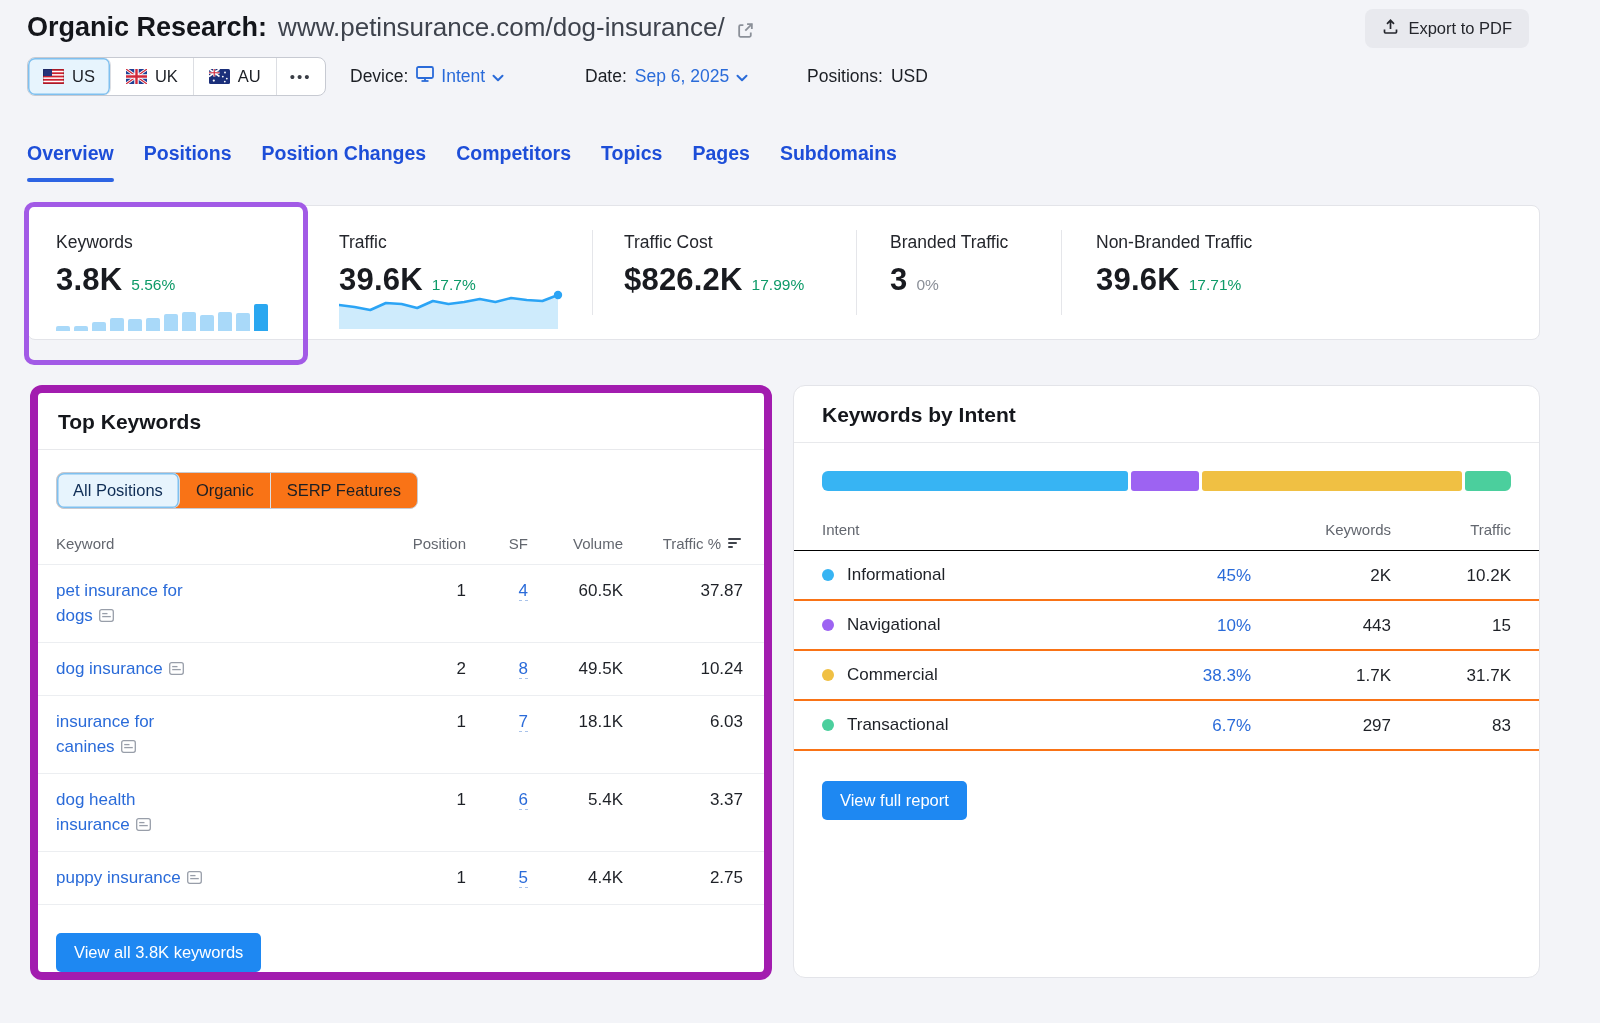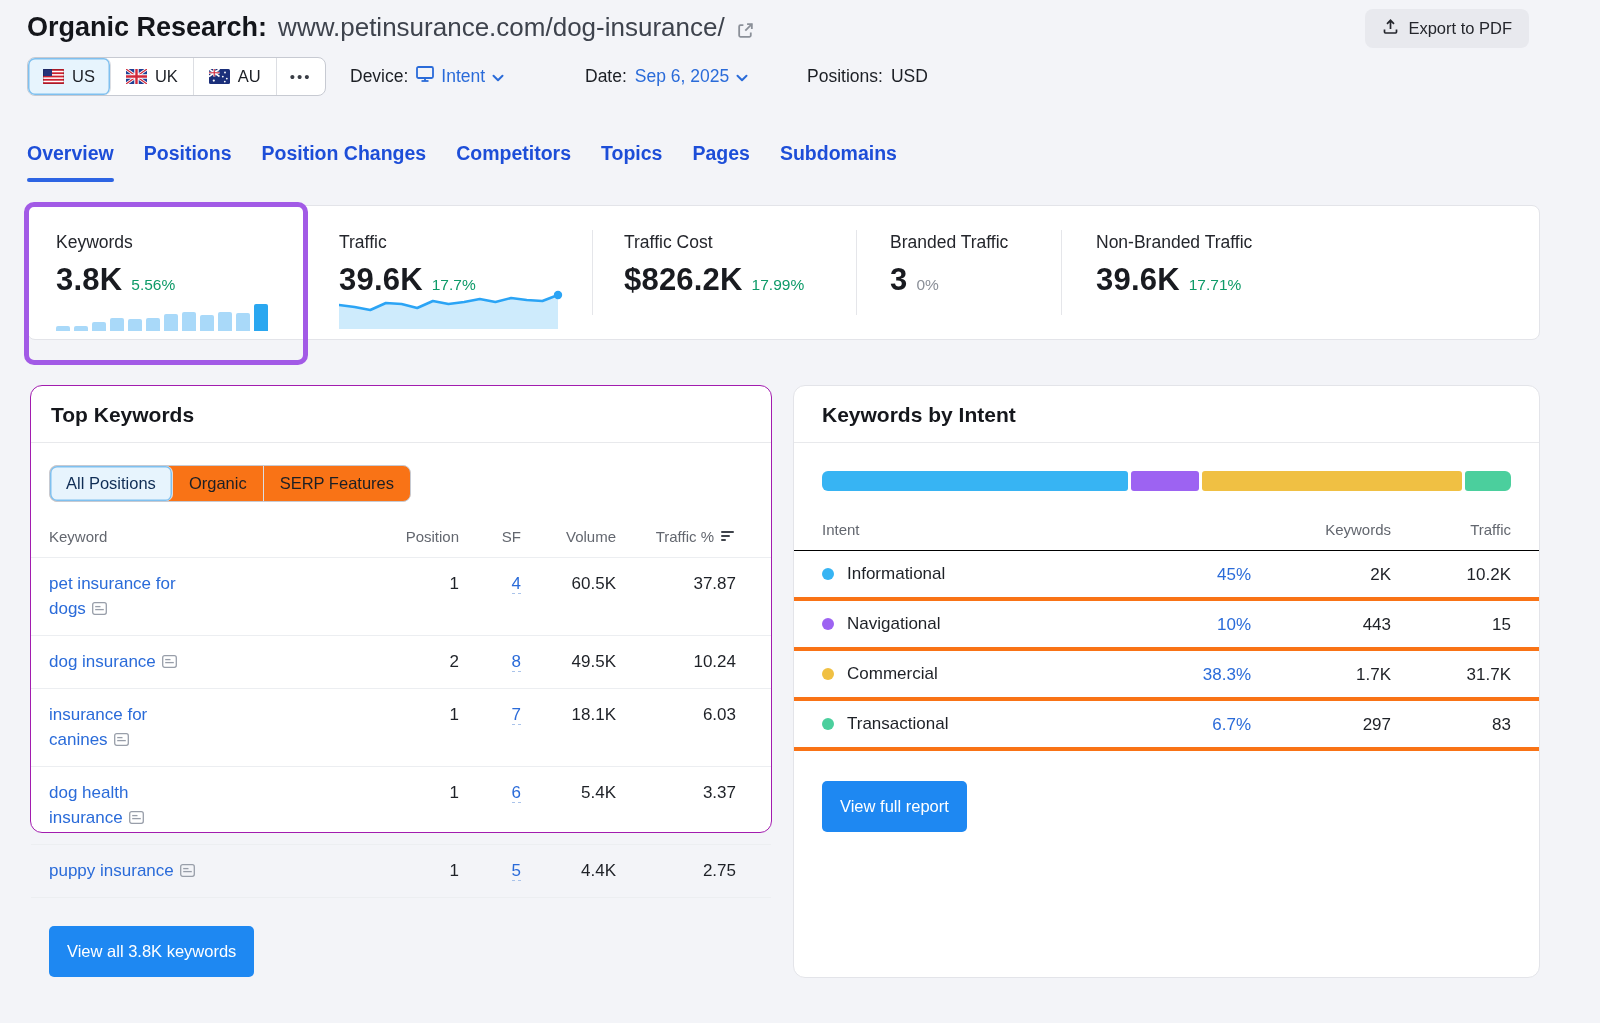--- a/index.html
+++ b/index.html
@@ -47,55 +47,55 @@
   .mini-bars { position:absolute; left:28px; bottom:8px; display:flex; align-items:flex-end; gap:4px; height:30px; }
   .mini-bars .bar { width:14px; background:#a9d9f9; border-radius:2px 2px 0 0; }
   .mini-bars .bar.last { background:#2aa7f0; }
   .mini-line { position:absolute; left:311px; bottom:6px; }
 
   
   .annotate-1 { position:absolute; left:24px; top:202px; width:284px; height:163px;
     border:5px solid #a25ae6; border-radius:10px; pointer-events:none; z-index:3; }
 
   
-  .tk-panel { position:absolute; left:30px; top:385px; width:742px; height:448px; background:#fff;
-    border:1px solid #a21caf; border-radius:12px; }
+  .tk-panel { position:absolute; left:30px; top:385px; width:742px; height:595px; background:#fff;
+    border:8px solid #a21caf; border-radius:12px; }
   .panel-title { font-size:21px; font-weight:700; color:#15171c; margin:17px 0 0 20px; }
   .intent-panel .panel-title { margin-left:28px; }
   .panel-divider { height:1px; background:#e8e9ec; margin-top:15px; }
   .seg-group { display:flex; margin:22px 0 0 18px; width:max-content; border:1px solid #c7cad2; border-radius:8px; background:#f97316; }
   .seg { padding:8px 16px; font-size:16.5px; color:#1c1f25; border-right:1px solid #dcdee3; cursor:pointer; }
   .seg:last-child { border-right:none; }
   .seg.active { background:#e7f4fd; box-shadow:inset 0 0 0 1.5px #7fc0ef; border-radius:7px; color:#0f2d55; }
 
   .kw-head, .kw-row { display:grid; grid-template-columns:295px 115px 62px 95px 120px; padding-left:18px; }
   .kw-head { margin-top:26px; padding-bottom:12px; font-size:15px; color:#63676f; border-bottom:1px solid #eceef1; }
   .kw-head .th-r { text-align:right; }
   .th-traffic { display:flex; align-items:center; justify-content:flex-end; gap:7px; }
   .kw-row { padding-top:13px; padding-bottom:13px; border-bottom:1px solid #eceef1; font-size:17px; }
   .cell.num { text-align:right; color:#1e2127; line-height:25px; }
   .kw-link-wrap { display:inline-block; max-width:150px; line-height:25px; }
   .kw-link { color:#2a6bd9; cursor:pointer;margin-top:15px; }
   .serp-ic { margin-left:6px; vertical-align:-1px; display:inline-block; }
   .sf-link { color:#2a6bd9; border-bottom:1.5px dashed #a9c3ea; cursor:pointer; line-height:25px; }
   .btn-primary { background:#1e88f2; color:#fff; border:none; border-radius:5px; font-family:inherit;
-    font-size:16.5px; padding:16px 18px; cursor:pointer; }
+    font-size:16.5px; padding:10px 18px; cursor:pointer; }
   .tk-view-all { margin:28px 0 0 18px; }
 
   
   .intent-panel { position:absolute; left:793px; top:385px; width:747px; height:593px; background:#fff;
     border:1px solid #e3e4e9; border-radius:12px; }
   .intent-bar { display:flex; gap:3px; margin:28px 28px 0 28px; height:20px; }
   .intent-seg { border-radius:3px; }
   .intent-seg:first-child { border-radius:6px 3px 3px 6px; }
   .intent-seg:last-child { border-radius:3px 6px 6px 3px; }
   .intent-head, .intent-row { display:grid; grid-template-columns:1fr 120px 140px 120px; padding:0 28px; }
   .intent-head { margin-top:30px; padding-bottom:12px; font-size:15px; color:#63676f; border-bottom:1px solid #000000; }
   .intent-head .th-r { text-align:right; }
-  .intent-row { align-items:center; height:50px; border-bottom:4px solid #f97316; font-size:17px; }
+  .intent-row { align-items:center; height:50px; border-bottom:2px solid #f97316; font-size:17px; }
   .intent-name { display:flex; align-items:center; gap:13px; color:#1e2127; }
   .dot { width:12px; height:12px; border-radius:50%; display:inline-block; flex:0 0 auto; }
   .pct-link { color:#2a6bd9; cursor:pointer; }
   .intent-view-report { margin:30px 0 0 28px; }
 </style>
 </head>
 <body>
 
 <div class="hdr">
   <span class="hdr-title">Organic Research:</span>

